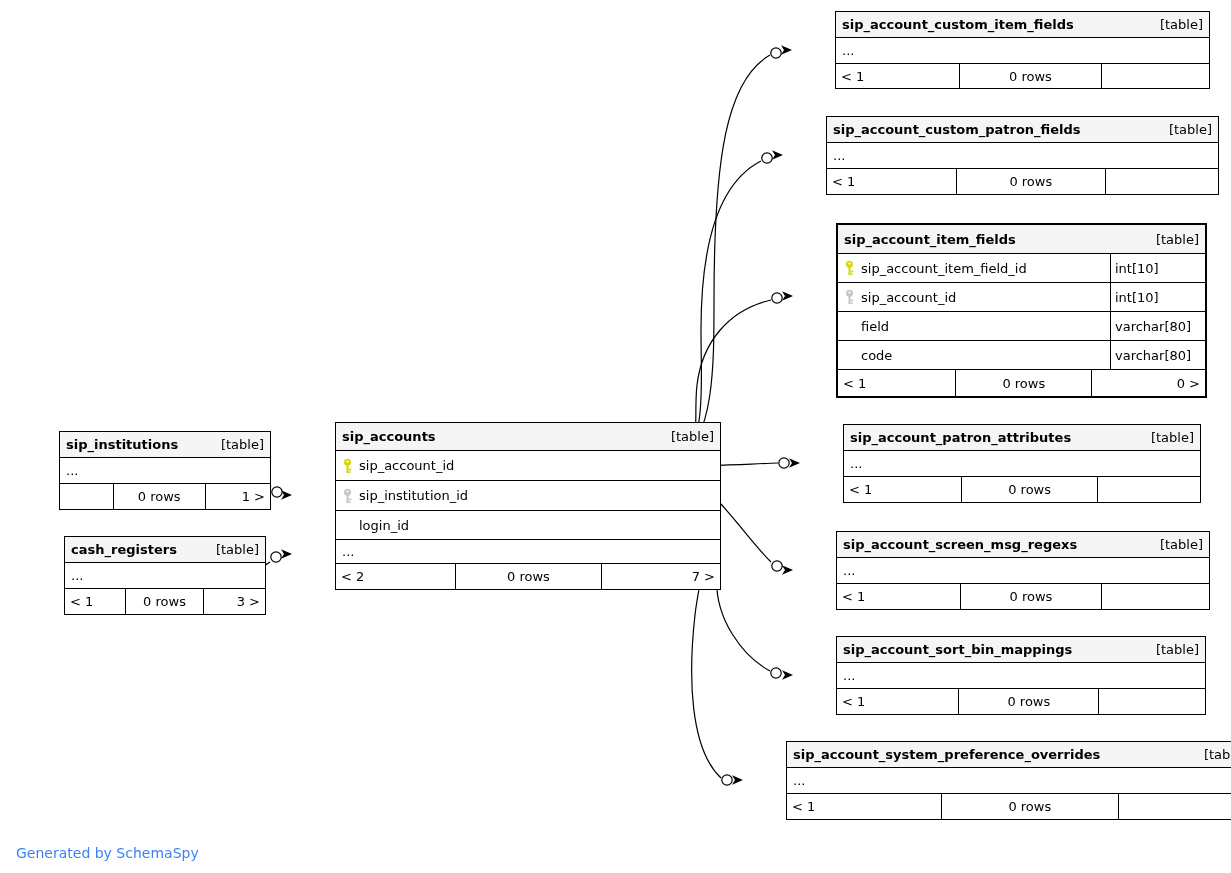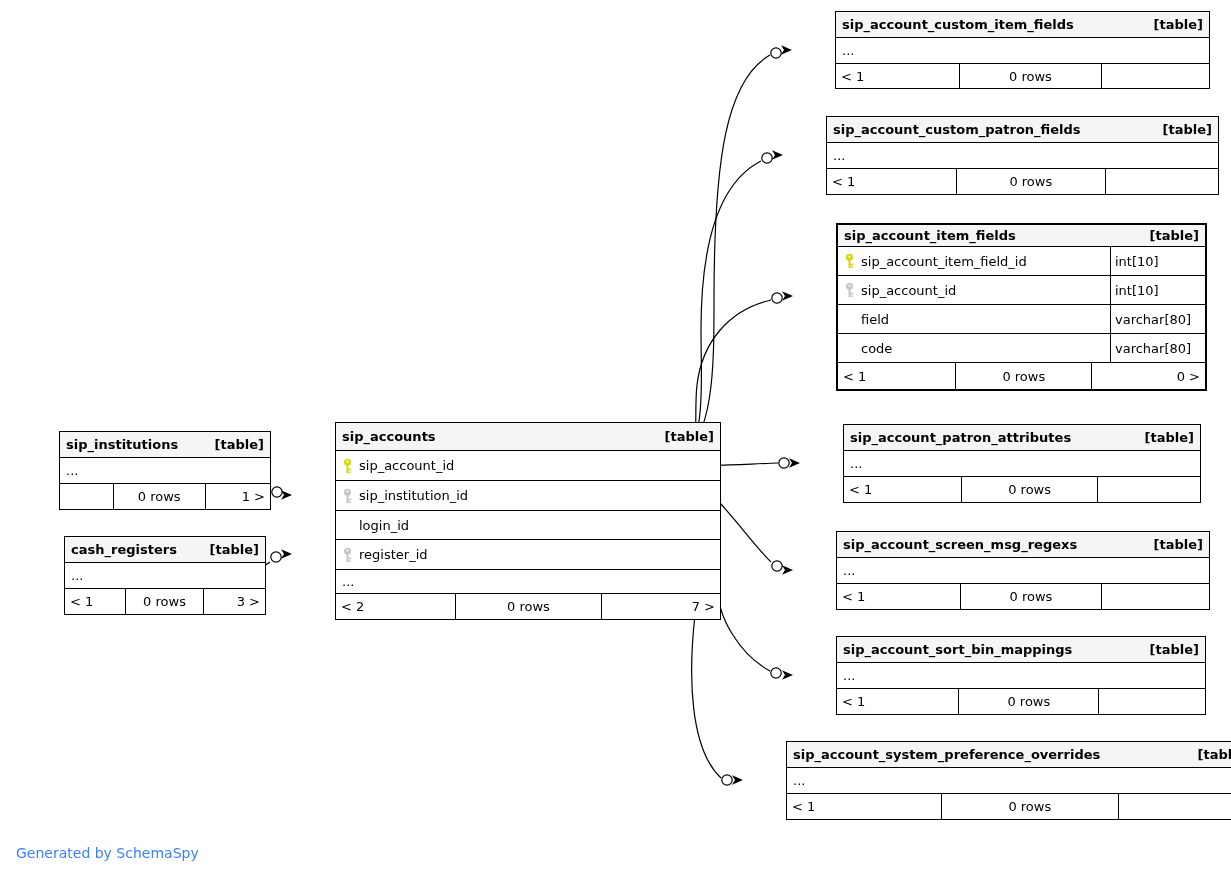--- a/index.html
+++ b/index.html
@@ -10,21 +10,21 @@
   #edge-layer{position:absolute;left:0;top:0;width:1231px;height:873px;}
   .table-node{
     position:absolute;background:#fff;border:1px solid #000;box-sizing:border-box;margin-left:43px;
   }
   .table-node.emphasized{border-width:2px;}
   .t-header{
     background:#f5f5f5;border-bottom:1px solid #000;display:flex;justify-content:space-between;
     align-items:center;padding:0 6px;box-sizing:border-box;
   }
   .t-name{font-weight:bold;white-space:nowrap;}
-  .t-badge{font-weight:bold;white-space:nowrap;margin-left:14px;}
+  .t-badge{font-weight:normal;white-space:nowrap;margin-left:14px;}
   .t-row{
     border-bottom:1px solid #000;display:flex;align-items:center;
     padding-left:6px;box-sizing:border-box;position:relative;background:#fff;
   }
   .t-row .keyspacer{display:inline-block;width:17px;flex:0 0 17px;}
   .t-row .keyicon{display:inline-flex;width:17px;flex:0 0 17px;align-items:center;}
   .t-rowname{white-space:nowrap;}
   .t-type{
     position:absolute;right:0;top:0;bottom:0;border-left:1px solid #000;
     display:flex;align-items:center;padding-left:4px;box-sizing:border-box;background:#fff;
@@ -143,32 +143,20 @@
               <rect x="6.5" y="10.6" width="2.8" height="1.7" fill="#c6c6c6"></rect>
               <rect x="6.5" y="13.3" width="2.2" height="1.6" fill="#c6c6c6"></rect>
             </svg>
           </span>
           <span class="t-rowname">sip_institution_id</span>
         </div>
         <div class="t-row" style="height: 29px;">
           <span class="keyspacer"></span>
           <span class="t-rowname">login_id</span>
         </div>
-        <div class="t-row" style="height: 30px;">
-          <span class="keyicon">
-            <svg width="11" height="16" viewBox="0 0 11 16">
-              <circle cx="5.5" cy="4.2" r="3.5" fill="#c6c6c6"></circle>
-              <circle cx="5.5" cy="3.6" r="1.1" fill="#ffffff"></circle>
-              <rect x="4.5" y="6.8" width="2" height="8.4" fill="#c6c6c6"></rect>
-              <rect x="6.5" y="10.6" width="2.8" height="1.7" fill="#c6c6c6"></rect>
-              <rect x="6.5" y="13.3" width="2.2" height="1.6" fill="#c6c6c6"></rect>
-            </svg>
-          </span>
-          <span class="t-rowname">register_id</span>
-        </div>
         <div class="t-row" style="height: 24px;">
           <span class="t-rowname">...</span>
         </div>
         <div class="t-footer" style="height: 25px;">
           <span class="cell c1" style="width: 31%;">&lt; 2</span>
           <span class="cell c2" style="width: 38%;">0 rows</span>
           <span class="cell c3" style="width: 31%;">7 &gt;</span>
         </div>
       </div>
       <div class="table-node" style="left: 792px; top: 11px; width: 375px;">
@@ -193,21 +181,21 @@
         <div class="t-row" style="height: 26px;">
           <span class="t-rowname">...</span>
         </div>
         <div class="t-footer" style="height: 25px;">
           <span class="cell c1" style="width: 33%;">&lt; 1</span>
           <span class="cell c2" style="width: 38%;">0 rows</span>
           <span class="cell c3" style="width: 29%;"></span>
         </div>
       </div>
       <div class="table-node emphasized" style="left: 793px; top: 223px; width: 371px;">
-        <div class="t-header" style="height: 22px; text-align: right;">
+        <div class="t-header" style="height: 29px; text-align: right;">
           <span class="t-name">sip_account_item_fields</span>
           <span class="t-badge">[table]</span>
         </div>
         <div class="t-row" style="height: 29px;">
           <span class="keyicon">
             <svg width="11" height="16" viewBox="0 0 11 16">
               <circle cx="5.5" cy="4.2" r="3.5" fill="#d6d60c"></circle>
               <circle cx="5.5" cy="3.6" r="1.1" fill="#ffffff"></circle>
               <rect x="4.5" y="6.8" width="2" height="8.4" fill="#d6d60c"></rect>
               <rect x="6.5" y="10.6" width="2.8" height="1.7" fill="#d6d60c"></rect>

